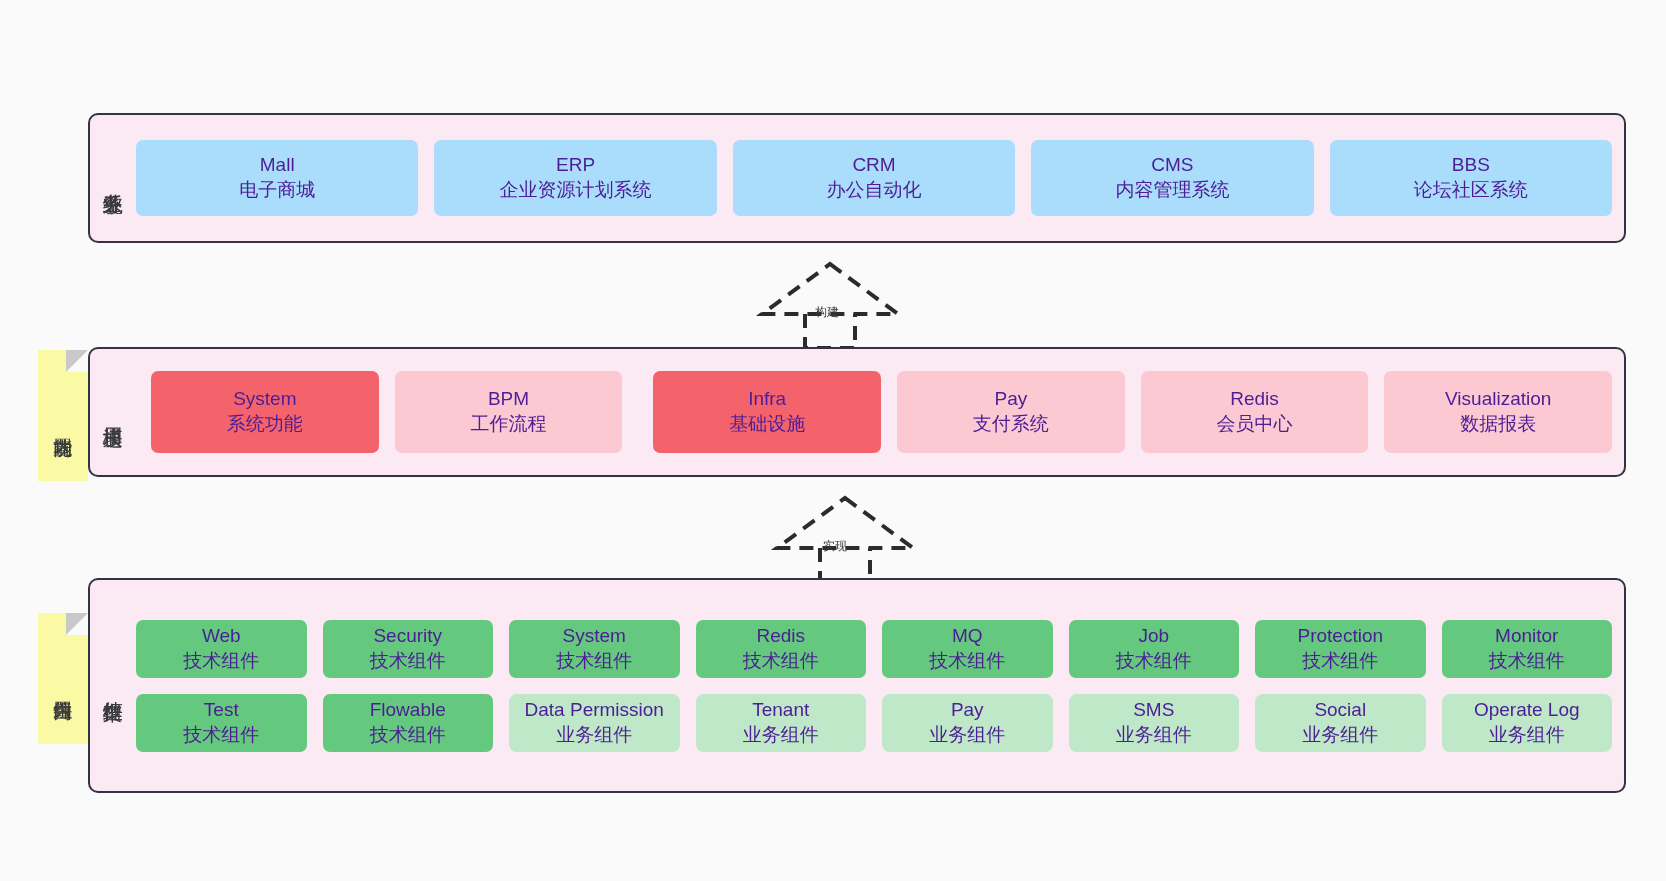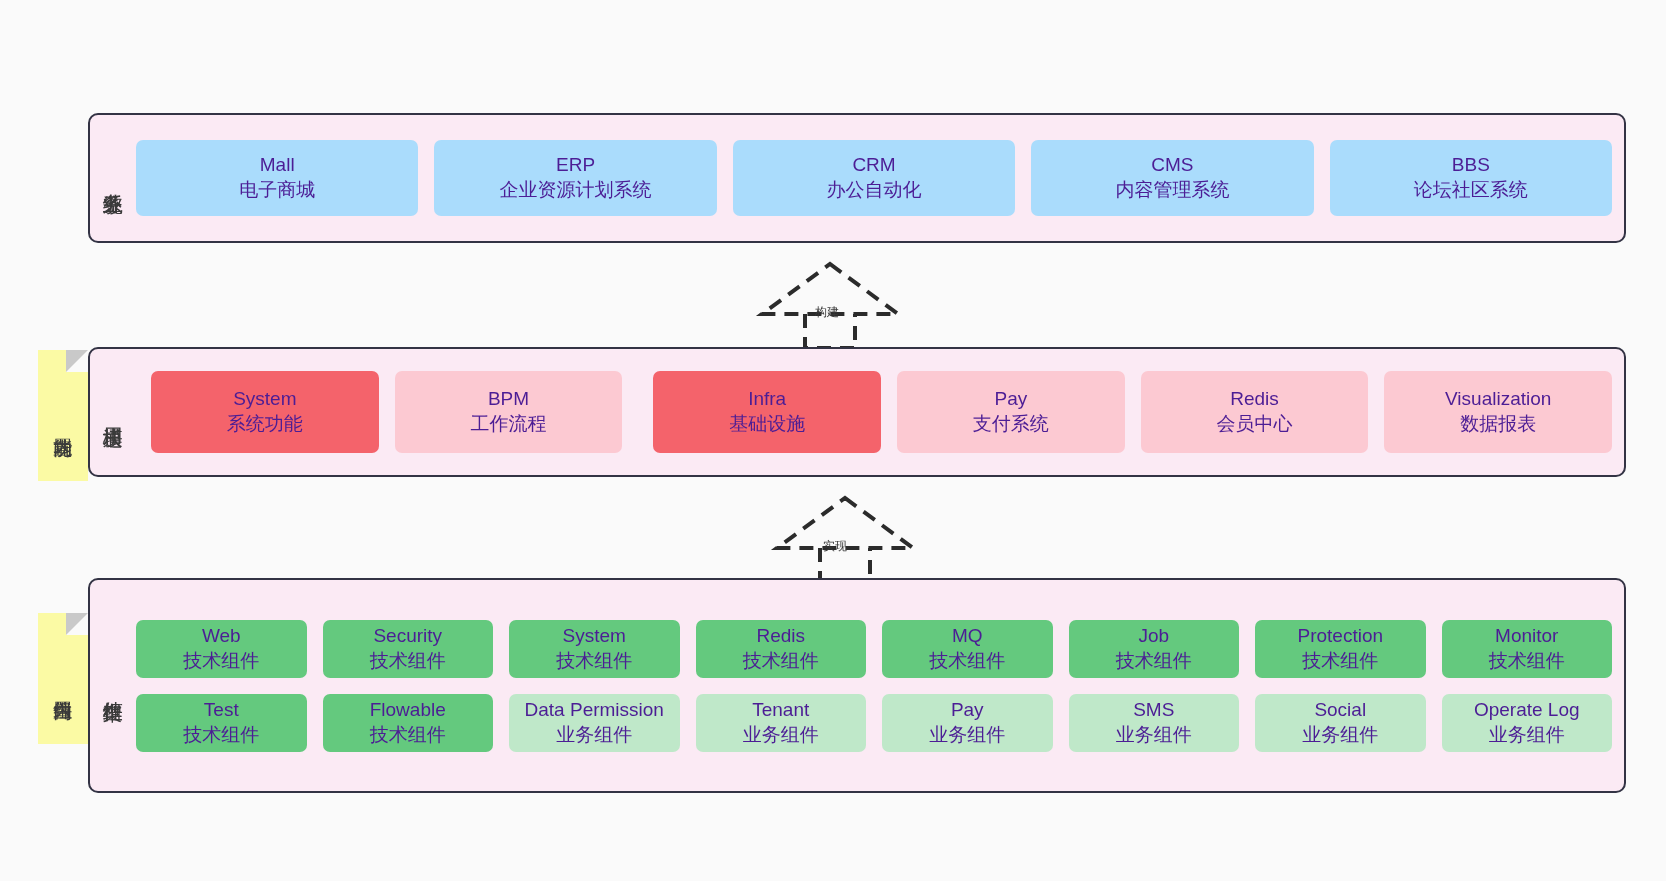--- a/index.html
+++ b/index.html
@@ -75,21 +75,21 @@
     padding: 4px 6px;
     user-select: none;
   }
   .card .en { display: block; }
   .card .cn { display: block; }
 
   .card.blue  { background: #aadcfc; }
   .card.red   { background: #f4636b; margin-left: 15px; }
   .card.pink  { background: #fcc9d2; }
   .card.green { background: #64c97e; }
-  .card.lgreen{ background: #bfe8c9; }
+  .card.lgreen{ background: #bfe8c9; border-radius: 8px; }
 
   
   .h-business { height: 76px; }
   .h-module   { height: 82px; }
   .h-frame    { height: 58px; }
 
   
   .note {
     position: absolute;
     background: #fbfaa4;

